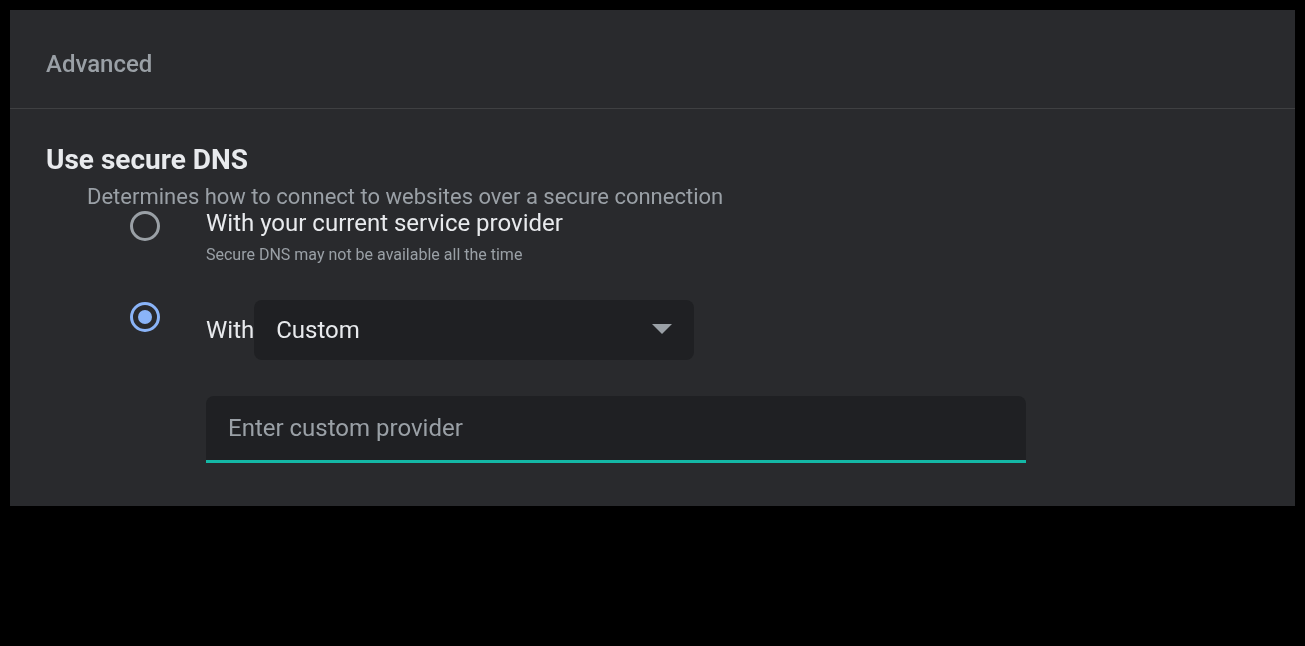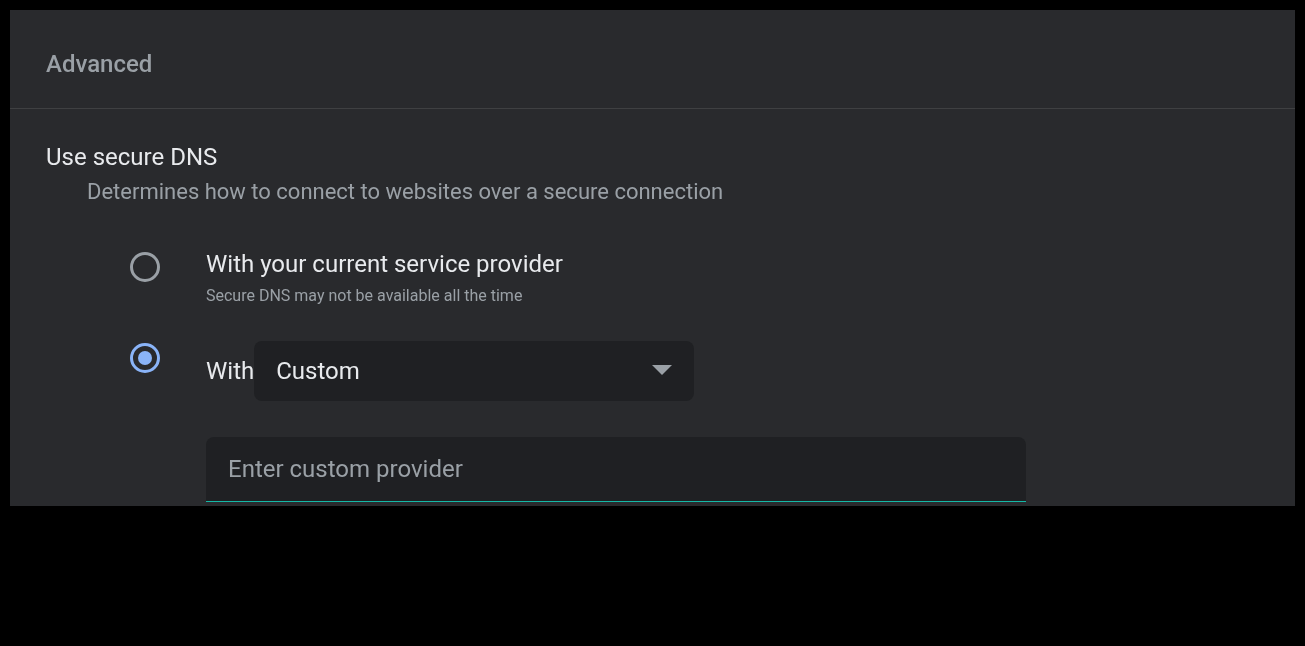--- a/index.html
+++ b/index.html
@@ -27,32 +27,31 @@
     .section-header h2 {
       color: #9aa0a6;
       font-size: 24px;
       font-weight: 500;
     }
     .content {
       padding: 34px 36px;
     }
     .setting-title {
       color: #e8eaed;
-      font-size: 24px;
-      font-weight: 400;
+      font-size: 28px;
+      font-weight: 700;
       margin-bottom: 8px;
     }
     .setting-description {
       color: #9aa0a6;
       font-size: 22px;
       font-weight: 400;
       margin-left: 41px;
     }
     .options {
-      margin-top: 46px;
       padding-left: 84px;
     }
     .option-row {
       display: flex;
       align-items: flex-start;
       margin-bottom: 36px;
     }
     .radio {
       flex-shrink: 0;
       width: 30px;
@@ -113,21 +112,21 @@
     .dropdown-caret {
       display: inline-flex;
     }
     .custom-input-wrap {
       margin-top: 22px;
       margin-left: 76px;
     }
     .custom-input {
       background: #1f2023;
       border: none;
-      border-bottom: 1px solid #14b8a6;
+      border-bottom: 3px solid #14b8a6;
       border-radius: 8px 8px 0 0;
       padding: 18px 22px;
       width: 820px;
       color: #e8eaed;
       font-size: 24px;
       font-family: inherit;
       outline: none;
     }
     .custom-input::placeholder {
       color: #9aa0a6;

